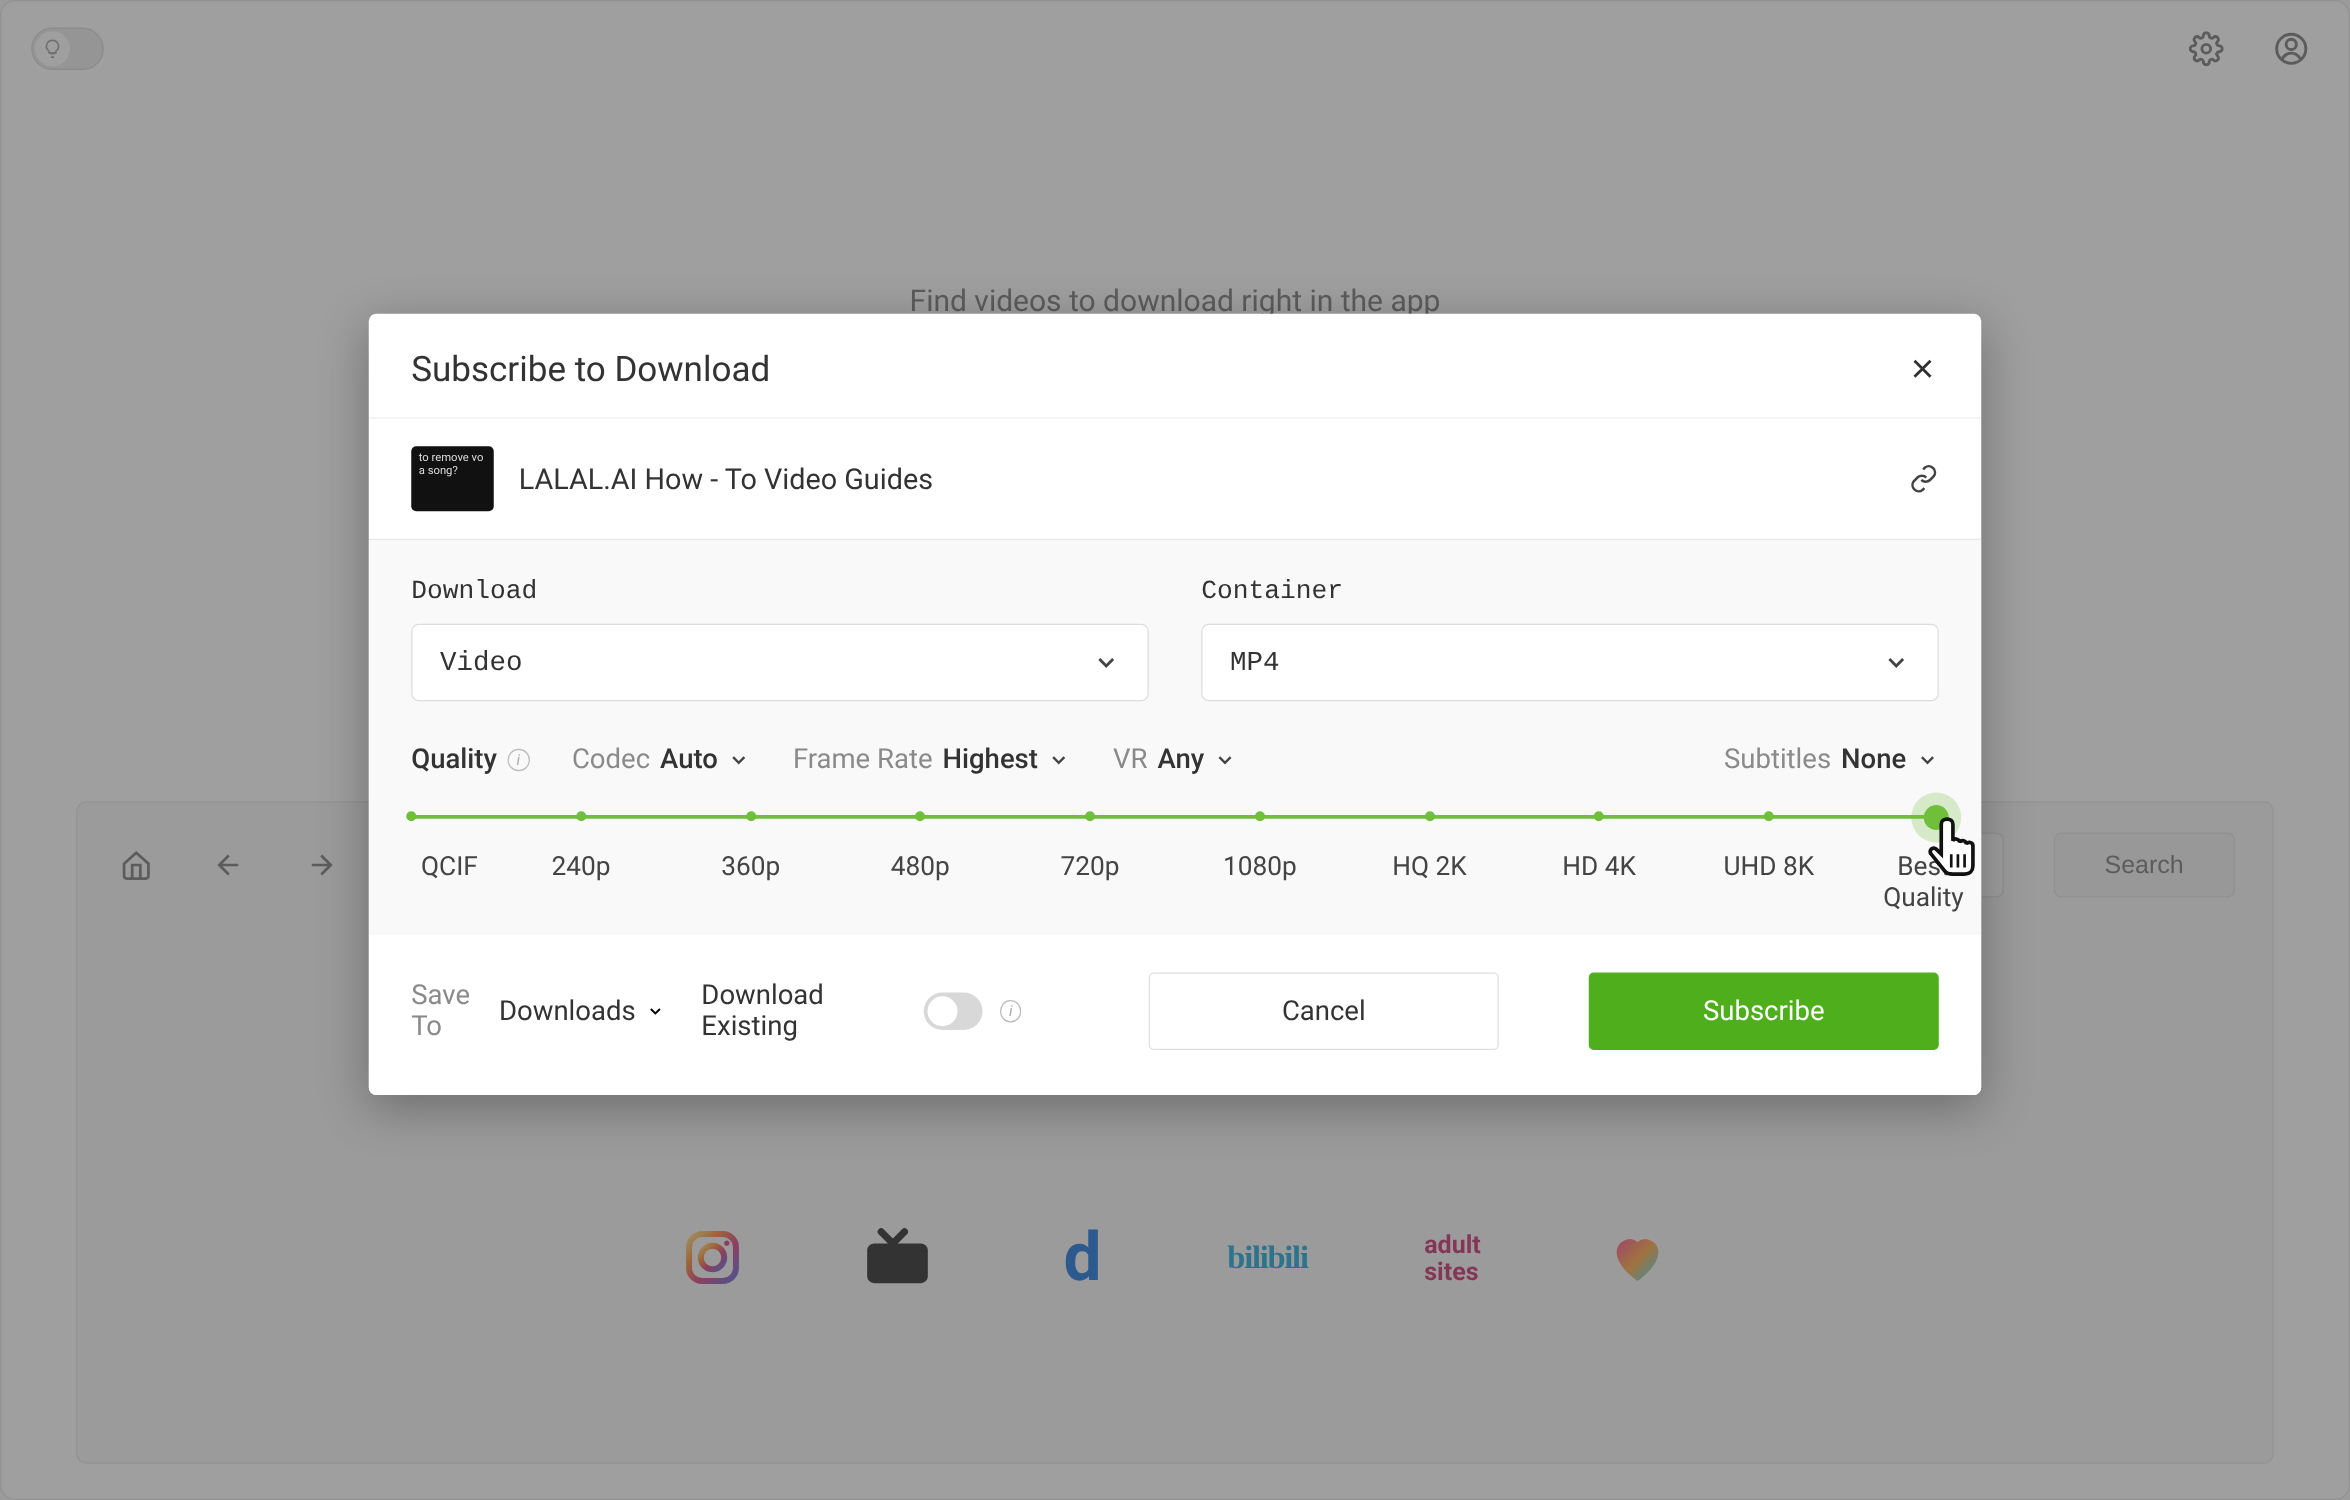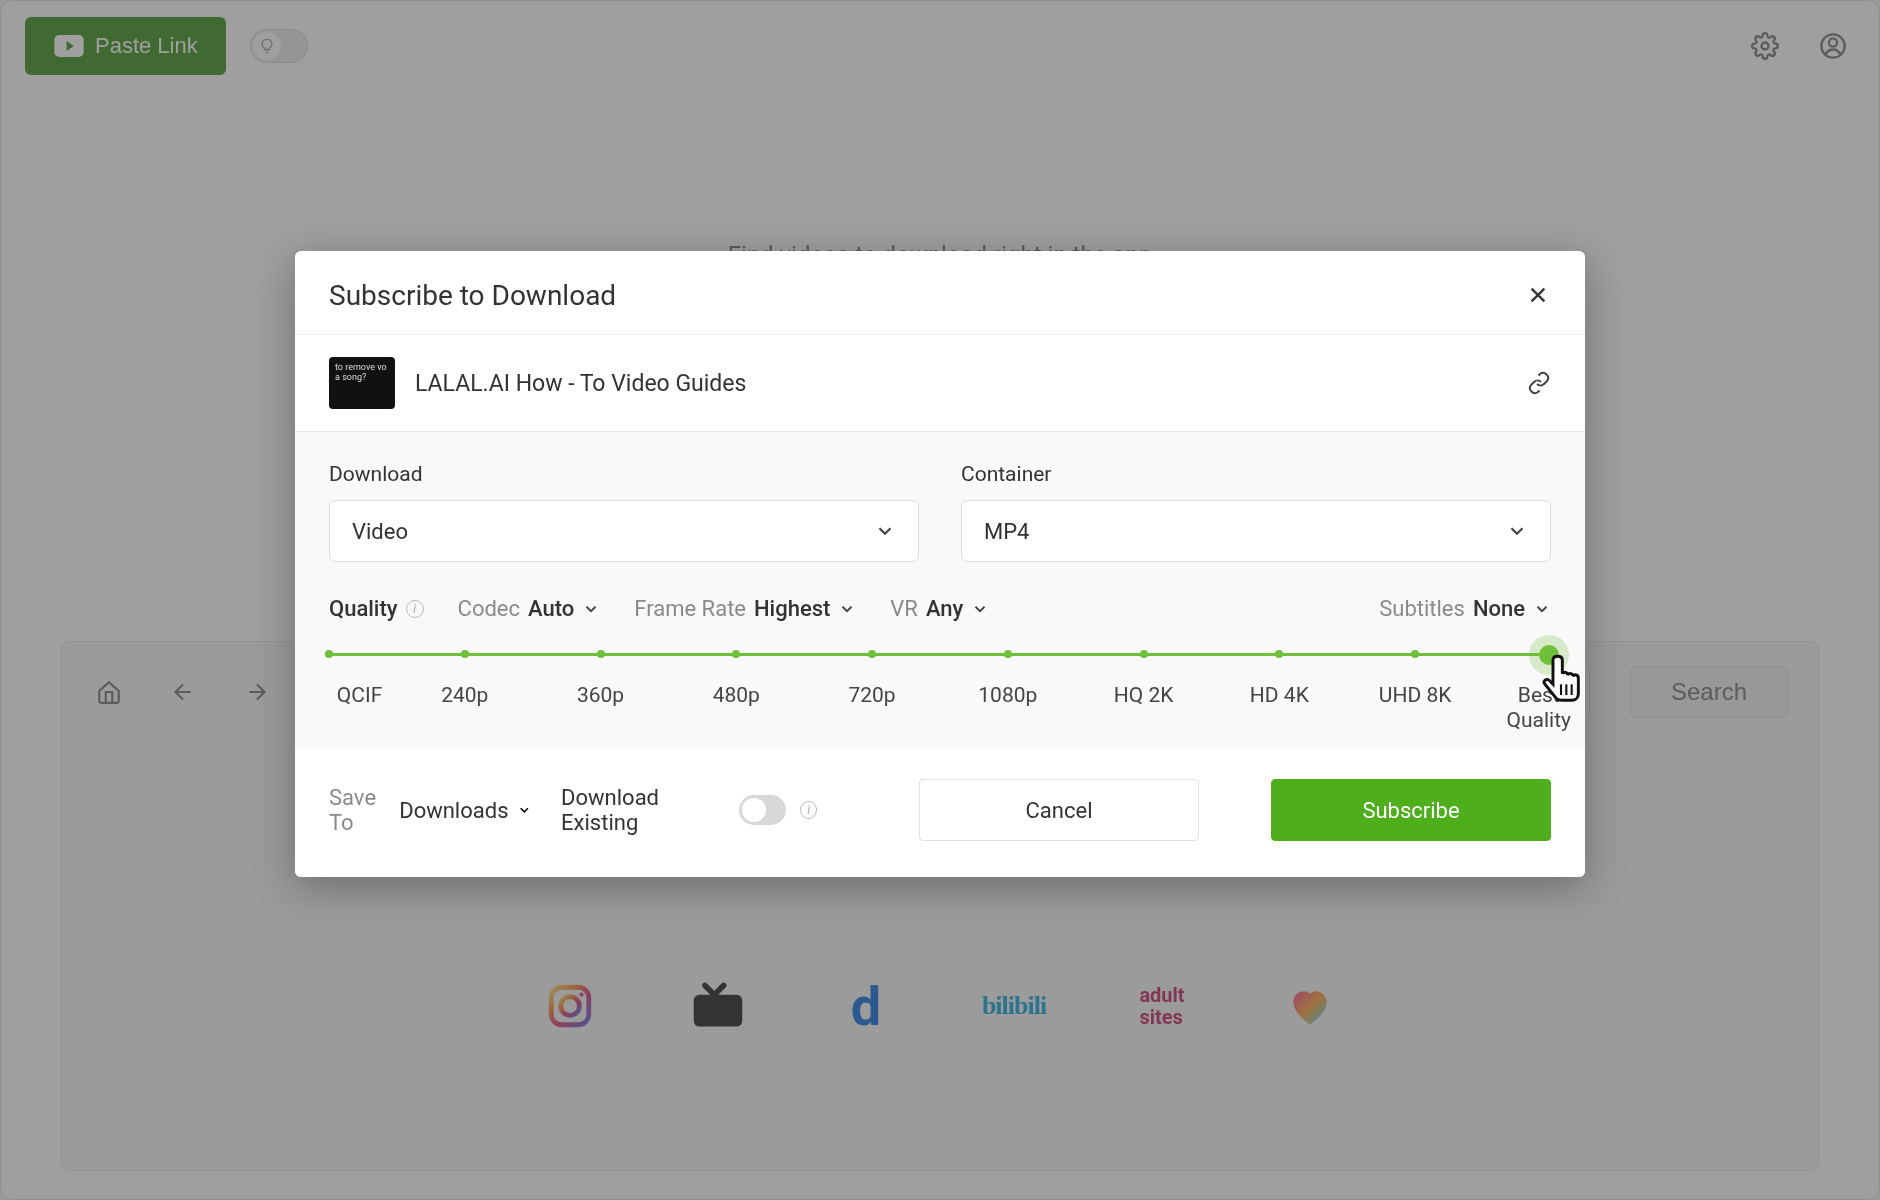--- a/index.html
+++ b/index.html
@@ -91,21 +91,21 @@
       background: #fff;
       border: 1px solid #ddd;
       border-radius: 6px;
     }
     .search-btn {
       height: 52px; padding: 0 40px;
       background: #f0f0f0;
       border: 1px solid #ddd;
       color: #6a6a6a;
       border-radius: 6px;
-      font-size: 24px;
+      font-size: 20px;
     }
     .site-icons {
       display: flex;
       justify-content: center;
       gap: 92px;
       margin-top: 260px;
     }
     .site-icons .ic { width: 56px; height: 56px; display:flex; align-items:center; justify-content:center; font-weight: 700; }
     .overlay {
       position: absolute; inset: 0;
@@ -141,21 +141,21 @@
     }
     .playlist-name { font-size: 23px; color: #333; flex: 1; font-weight: 400;}
     .link-ic { width: 24px; height: 24px; color: #444; cursor: pointer;}
     .settings-area {
       background: #f9f9f9;
       padding: 30px 34px 10px;
     }
     .settings-row {
       display: flex; gap: 42px;
     }
-    .field { flex: 1; }
+    .field { flex: 1; font-family: Liberation Mono, monospace; }
     .field-label { font-size: 21px; color: #333; margin-bottom: 14px; font-weight: 400;}
     .dropdown {
       background: #fff; border: 1px solid #ddd; border-radius: 6px;
       height: 62px; display: flex; align-items: center;
       padding: 0 22px; font-size: 22px; color: #333;
       justify-content: space-between; cursor: pointer;
     }
     .dropdown svg { width: 22px; height: 22px; color: #444;}
     .option-row {
       display: flex; align-items: center;
@@ -239,27 +239,20 @@
       margin-left: 42px;
     }
     .btn.secondary { background: #fff; border: 1px solid #e0e0e0; color: #333; }
     .btn.primary { background: #4eae1c; border: 1px solid #4eae1c; color: #fff; }
   </style>
 </head>
 <body>
 
 <div class="app-window">
   <div class="toolbar">
-    <button class="paste-btn">
-      <svg viewBox="0 0 24 18" fill="#fff">
-          <rect width="24" height="18" rx="4" fill="#fff"></rect>
-          <polygon points="10,5 10,13 16,9" fill="#2d8a0f"></polygon>
-        </svg>
-      <span>Paste Link</span>
-    </button>
     <div class="bulb-toggle">
       <div class="thumb">
         <svg width="16" height="16" viewBox="0 0 24 24" fill="none" stroke="currentColor" stroke-width="2">
             <path d="M9 18h6M10 22h4M12 2a7 7 0 0 0-4 12.9V17h8v-2.1A7 7 0 0 0 12 2z"></path>
           </svg>
       </div>
     </div>
     <div class="spacer"></div>
     <div class="icon-btn">
       <svg viewBox="0 0 24 24" fill="none" stroke="currentColor" stroke-width="2">

